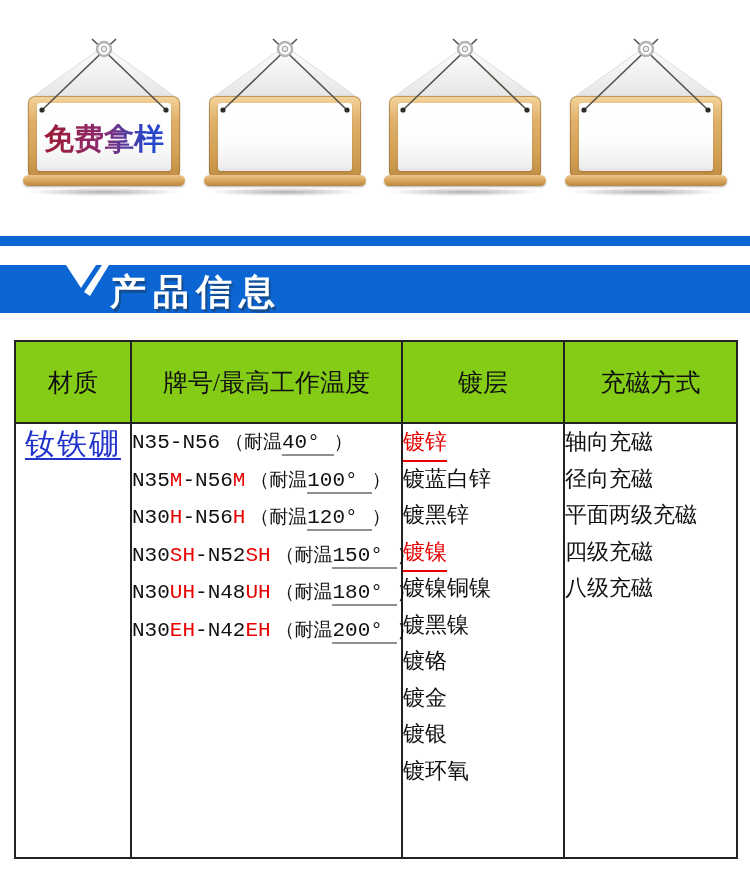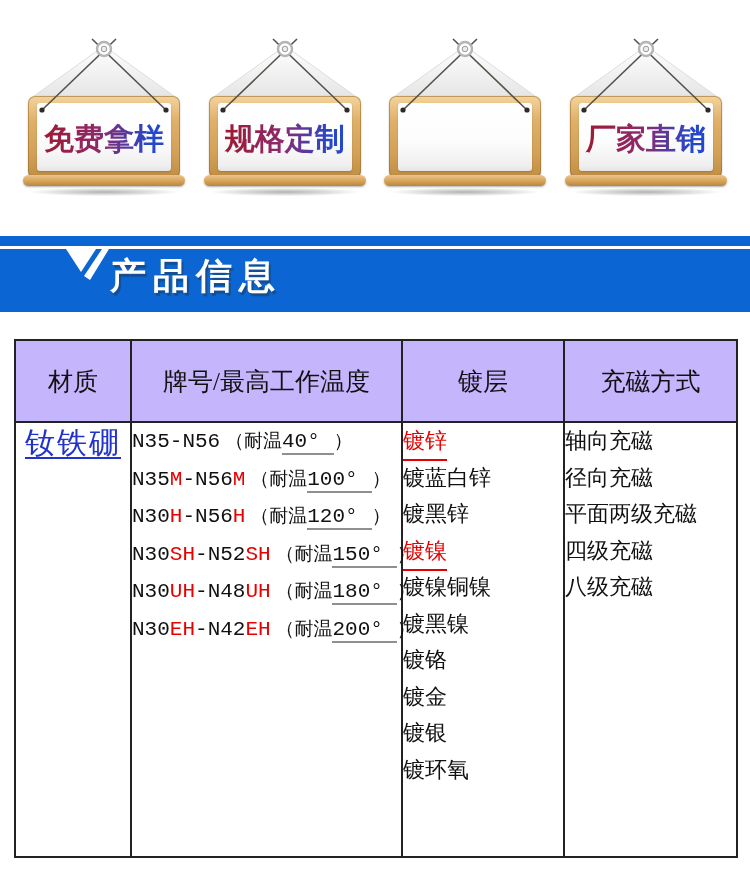--- a/index.html
+++ b/index.html
@@ -25,31 +25,31 @@
   .sign-shadow{position:absolute;left:4px;right:4px;top:150px;height:8px;z-index:0;
         background:radial-gradient(ellipse at center,rgba(0,0,0,.30) 0%,rgba(0,0,0,.12) 45%,rgba(0,0,0,0) 72%);}
   .sign-label{position:absolute;left:9px;right:9px;top:84px;z-index:5;text-align:center;
         font-family:"Liberation Sans","DejaVu Sans",sans-serif;font-weight:bold;font-size:30px;line-height:34px;
         color:#7b2a86;
         background:linear-gradient(90deg,var(--sign-gradient-start) 8%,#8c2a6e 48%,var(--sign-gradient-end) 82%);
         -webkit-background-clip:text;background-clip:text;-webkit-text-fill-color:transparent;}
 
   
   .banner-stripe{margin-top:40px;height:10px;background:var(--banner-blue);}
-  .banner-main{margin-top:3px;height:63px;background:var(--banner-blue);position:relative;}
+  .banner-main{margin-top:19px;height:48px;background:var(--banner-blue);position:relative;}
   .banner-deco{position:absolute;left:64px;top:0;}
   .banner-title{position:absolute;left:110px;top:0;line-height:54px;
         font-family:"Liberation Sans","DejaVu Sans",sans-serif;font-weight:bold;font-size:36px;
         color:#ffffff;letter-spacing:7px;text-shadow:2px 3px 1px rgba(40,40,40,.4);}
 
   
   table.spec{border-collapse:collapse;margin:27px 0 0 14px;width:722px;table-layout:fixed;
         color:#111;}
   table.spec th,table.spec td{border:2px solid #222;padding:0;}
-  table.spec th{height:80px;background:#c4b5fd;font-weight:normal;font-size:25px;text-align:center;}
+  table.spec th{height:80px;background:#84cc16;font-weight:normal;font-size:25px;text-align:center;}
   table.spec td{vertical-align:top;height:433px;}
   td.c-material{text-align:center;padding-top:24px;}
   .material-link{font-size:30px;color:var(--link-blue);text-decoration:underline;
         text-decoration-thickness:2px;text-underline-offset:4px;letter-spacing:2px;}
   td.c-grades{padding:22px 0 0 10px;}
   .grade-line{line-height:36.5px;white-space:nowrap;
         font-family:"Liberation Mono","DejaVu Sans Mono",monospace;font-size:21px;}
   .grade-line .red{color:var(--highlight-red);}
   .grade-line .cn{font-family:"Liberation Serif","DejaVu Serif",serif;font-size:19px;}
   .grade-line .temp{border-bottom:2px solid #8f8f8f;padding-right:14px;}
@@ -99,60 +99,58 @@
     </div>
     <div class="tray"></div>
     <svg class="hang-art" width="156" height="158">
       <line x1="16" y1="72" x2="90" y2="1" stroke="#55504a" stroke-width="1.6"></line>
       <line x1="140" y1="72" x2="66" y2="1" stroke="#55504a" stroke-width="1.6"></line>
       <circle cx="78" cy="11" r="7" fill="#ffffff" stroke="#b5b5b5" stroke-width="2.5"></circle>
       <circle cx="78" cy="11" r="2.8" fill="#ececec" stroke="#999999" stroke-width="1"></circle>
       <circle cx="16" cy="72" r="2.6" fill="#2e2a26"></circle>
       <circle cx="140" cy="72" r="2.6" fill="#2e2a26"></circle>
     </svg>
-    <div class="sign-label">规格定制</div>
-  </div>
-
-  <div class="sign">
-    <div class="sign-shadow"></div>
-    <svg class="tri-art" width="156" height="158">
-      <polygon points="78,8 8,58 148,58" fill="url(#triG)" stroke="#dddddd" stroke-width="1"></polygon>
-    </svg>
-    <div class="board">
-      <div class="paper"></div>
-    </div>
-    <div class="tray"></div>
-    <svg class="hang-art" width="156" height="158">
-      <line x1="16" y1="72" x2="90" y2="1" stroke="#55504a" stroke-width="1.6"></line>
-      <line x1="140" y1="72" x2="66" y2="1" stroke="#55504a" stroke-width="1.6"></line>
-      <circle cx="78" cy="11" r="7" fill="#ffffff" stroke="#b5b5b5" stroke-width="2.5"></circle>
-      <circle cx="78" cy="11" r="2.8" fill="#ececec" stroke="#999999" stroke-width="1"></circle>
-      <circle cx="16" cy="72" r="2.6" fill="#2e2a26"></circle>
-      <circle cx="140" cy="72" r="2.6" fill="#2e2a26"></circle>
-    </svg>
-  </div>
-
-  <div class="sign">
-    <div class="sign-shadow"></div>
-    <svg class="tri-art" width="156" height="158">
-      <polygon points="78,8 8,58 148,58" fill="url(#triG)" stroke="#dddddd" stroke-width="1"></polygon>
-    </svg>
-    <div class="board">
-      <div class="paper"></div>
-    </div>
-    <div class="tray"></div>
-    <svg class="hang-art" width="156" height="158">
-      <line x1="16" y1="72" x2="90" y2="1" stroke="#55504a" stroke-width="1.6"></line>
-      <line x1="140" y1="72" x2="66" y2="1" stroke="#55504a" stroke-width="1.6"></line>
-      <circle cx="78" cy="11" r="7" fill="#ffffff" stroke="#b5b5b5" stroke-width="2.5"></circle>
-      <circle cx="78" cy="11" r="2.8" fill="#ececec" stroke="#999999" stroke-width="1"></circle>
-      <circle cx="16" cy="72" r="2.6" fill="#2e2a26"></circle>
-      <circle cx="140" cy="72" r="2.6" fill="#2e2a26"></circle>
-    </svg>
-    <div class="sign-label">厂家直销</div>
+  </div>
+
+  <div class="sign">
+    <div class="sign-shadow"></div>
+    <svg class="tri-art" width="156" height="158">
+      <polygon points="78,8 8,58 148,58" fill="url(#triG)" stroke="#dddddd" stroke-width="1"></polygon>
+    </svg>
+    <div class="board">
+      <div class="paper"></div>
+    </div>
+    <div class="tray"></div>
+    <svg class="hang-art" width="156" height="158">
+      <line x1="16" y1="72" x2="90" y2="1" stroke="#55504a" stroke-width="1.6"></line>
+      <line x1="140" y1="72" x2="66" y2="1" stroke="#55504a" stroke-width="1.6"></line>
+      <circle cx="78" cy="11" r="7" fill="#ffffff" stroke="#b5b5b5" stroke-width="2.5"></circle>
+      <circle cx="78" cy="11" r="2.8" fill="#ececec" stroke="#999999" stroke-width="1"></circle>
+      <circle cx="16" cy="72" r="2.6" fill="#2e2a26"></circle>
+      <circle cx="140" cy="72" r="2.6" fill="#2e2a26"></circle>
+    </svg>
+  </div>
+
+  <div class="sign">
+    <div class="sign-shadow"></div>
+    <svg class="tri-art" width="156" height="158">
+      <polygon points="78,8 8,58 148,58" fill="url(#triG)" stroke="#dddddd" stroke-width="1"></polygon>
+    </svg>
+    <div class="board">
+      <div class="paper"></div>
+    </div>
+    <div class="tray"></div>
+    <svg class="hang-art" width="156" height="158">
+      <line x1="16" y1="72" x2="90" y2="1" stroke="#55504a" stroke-width="1.6"></line>
+      <line x1="140" y1="72" x2="66" y2="1" stroke="#55504a" stroke-width="1.6"></line>
+      <circle cx="78" cy="11" r="7" fill="#ffffff" stroke="#b5b5b5" stroke-width="2.5"></circle>
+      <circle cx="78" cy="11" r="2.8" fill="#ececec" stroke="#999999" stroke-width="1"></circle>
+      <circle cx="16" cy="72" r="2.6" fill="#2e2a26"></circle>
+      <circle cx="140" cy="72" r="2.6" fill="#2e2a26"></circle>
+    </svg>
   </div>
 </div>
 
 <div class="banner-stripe"></div>
 <div class="banner-main">
   <svg class="banner-deco" width="48" height="34">
     <polygon points="2,0 32,0 17,23" fill="#ffffff"></polygon>
     <polygon points="38,0 45,0 26,31 20,27" fill="#ffffff"></polygon>
   </svg>
   <div class="banner-title">产品信息</div>

